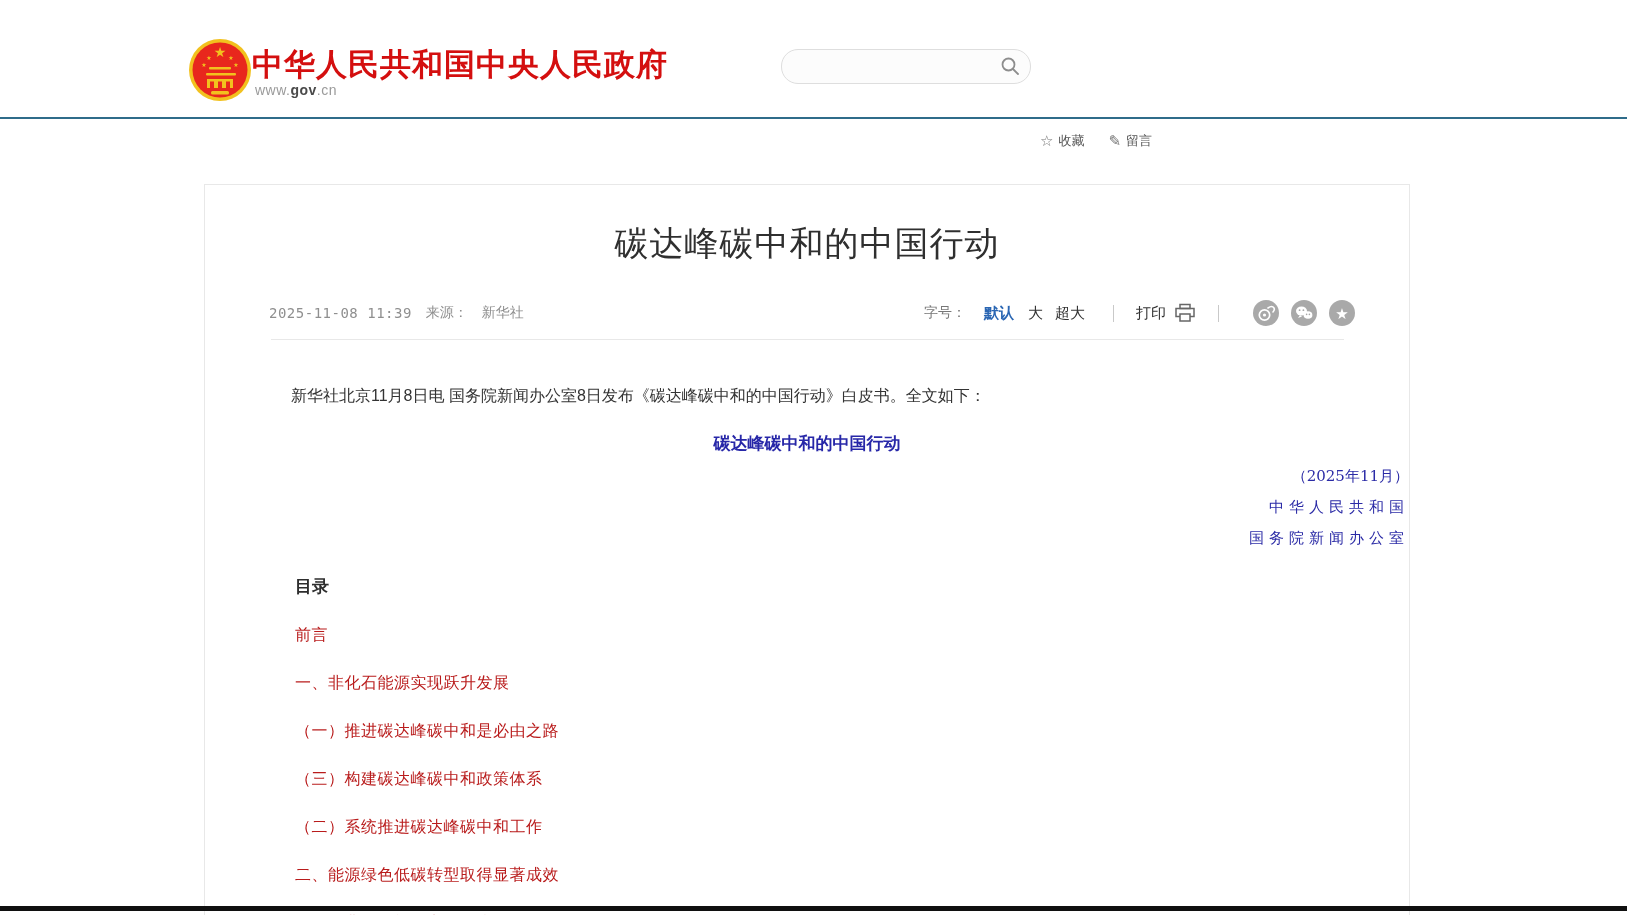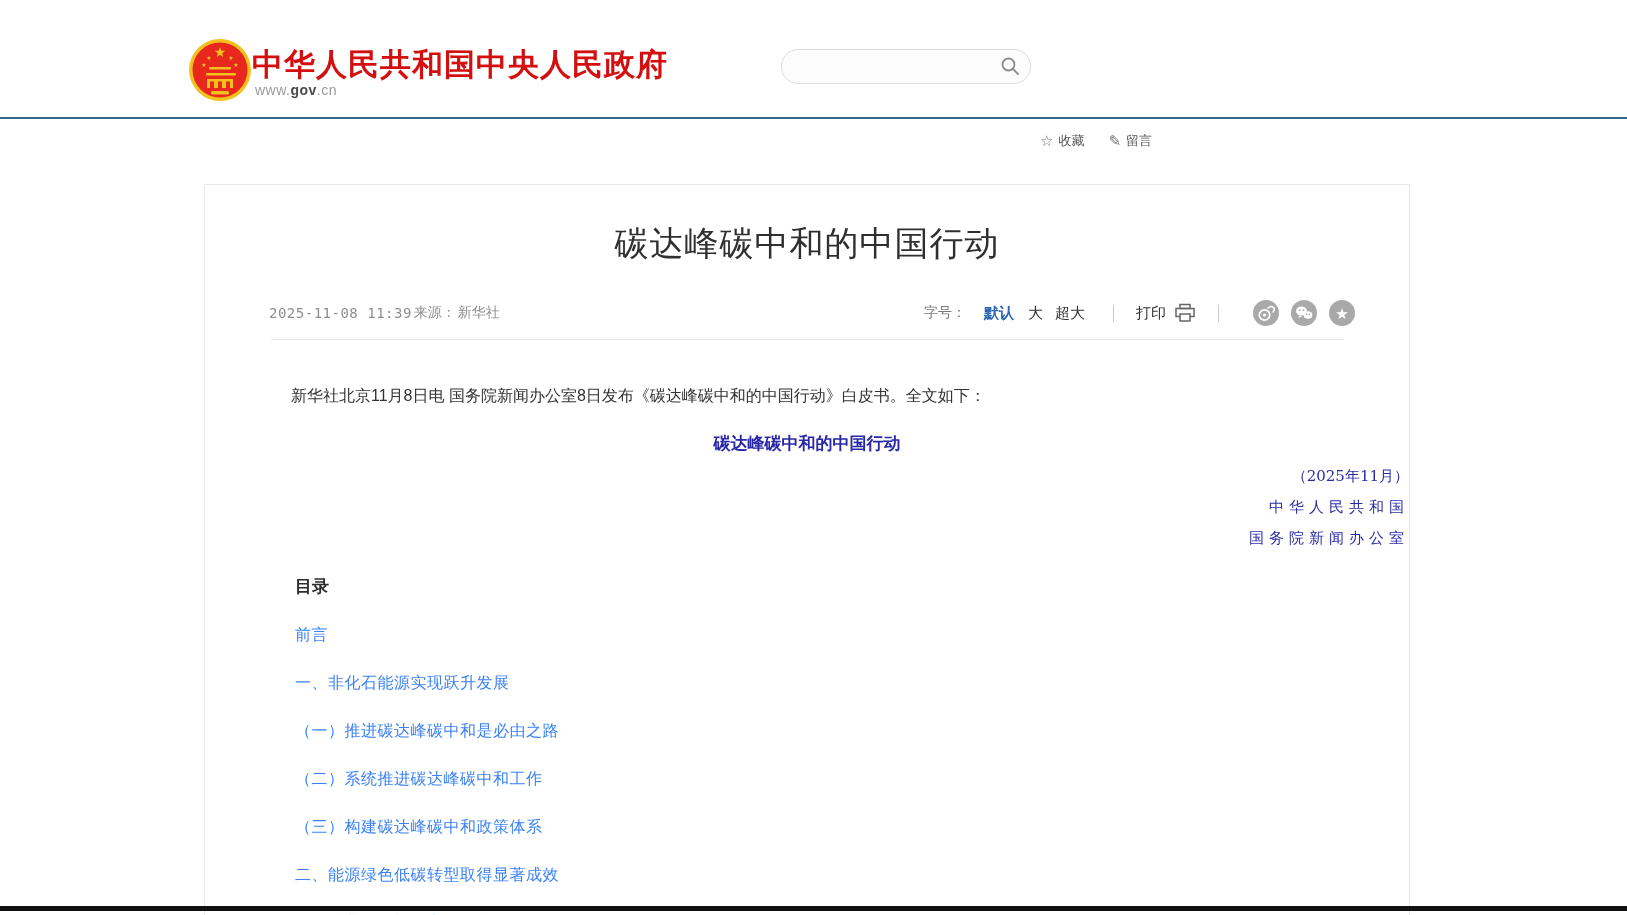--- a/index.html
+++ b/index.html
@@ -34,21 +34,21 @@
   .page-actions .glyph{font-size:15px;color:#777;}
 
   
   .article-card{position:absolute;left:204px;top:184px;width:1206px;height:760px;background:#fff;
                 border:1px solid #e8e8e8;border-bottom:none;box-sizing:border-box;}
   .article-title{margin:36px 0 0 0;text-align:center;font-size:34px;font-weight:500;color:#2f2f2f;
                  letter-spacing:1px;}
 
   .meta-row{margin-top:33px;padding:0 54px 0 64px;display:flex;justify-content:space-between;
             align-items:center;height:26px;}
-  .meta-left{display:flex;align-items:center;gap:2px;color:#8f8f8f;font-size:14px;}
+  .meta-left{display:flex;align-items:center;gap:14px;color:#8f8f8f;font-size:14px;}
   .meta-left .date{font-family:"DejaVu Sans Mono","Liberation Mono",monospace;letter-spacing:.5px;}
   .meta-right{display:flex;align-items:center;font-size:15px;color:#333;}
   .meta-right .fs-label{color:#777;font-size:14px;margin-right:16px;}
   .meta-right .fs-default{color:#2a66b3;font-weight:bold;margin:0 8px 0 2px;cursor:pointer;text-decoration:none;}
   .meta-right .fs-opt{color:#333;margin:0 6px;cursor:pointer;text-decoration:none;}
   .meta-right .vsep{display:inline-block;width:1px;height:17px;background:#c9c9c9;margin:0 22px;}
   .meta-right .print{color:#333;text-decoration:none;cursor:pointer;margin-right:8px;}
   .printer-icon{width:22px;height:20px;cursor:pointer;}
   .share-circle{width:26px;height:26px;border-radius:50%;background:#a9a9a9;margin-left:12px;
                 display:flex;align-items:center;justify-content:center;cursor:pointer;}
@@ -56,21 +56,21 @@
   .meta-divider{margin:13px 65px 0 66px;border:none;border-top:1px solid #e8e8e8;}
 
   .lead{margin:46px 60px 0 54px;font-size:16px;line-height:20px;color:#333;text-indent:2em;}
 
   .doc-title{margin-top:26px;text-align:center;font-size:17px;font-weight:bold;color:#2727a8;}
   .doc-sub{margin-top:12px;text-align:right;font-size:15px;color:#2b2ba6;
            font-family:"DejaVu Serif","Liberation Serif",serif;}
   .doc-sub.spaced{letter-spacing:5px;}
 
   .toc-heading{margin:27px 0 0 90px;font-size:17px;font-weight:bold;color:#2d2d2d;}
-  .toc-item{margin:27px 0 0 90px;font-size:16px;color:#3b82f6;letter-spacing:.5px;}
+  .toc-item{margin:27px 0 0 90px;font-size:16px;color:#b91c1c;letter-spacing:.5px;}
 
   .bottom-bar{position:absolute;left:0;top:906px;width:100%;height:5px;background:#101010;z-index:5;}
 </style>
 </head>
 <body>
 
 <div class="page">
 
   <header class="site-header">
 
@@ -174,20 +174,20 @@
 
     <div class="doc-title">碳达峰碳中和的中国行动</div>
     <div class="doc-sub">（2025年11月）</div>
     <div class="doc-sub spaced">中华人民共和国</div>
     <div class="doc-sub spaced">国务院新闻办公室</div>
 
     <div class="toc-heading">目录</div>
     <div class="toc-item">前言</div>
     <div class="toc-item">一、非化石能源实现跃升发展</div>
     <div class="toc-item">（一）推进碳达峰碳中和是必由之路</div>
+    <div class="toc-item">（三）构建碳达峰碳中和政策体系</div>
     <div class="toc-item">（二）系统推进碳达峰碳中和工作</div>
-    <div class="toc-item">（三）构建碳达峰碳中和政策体系</div>
     <div class="toc-item">二、能源绿色低碳转型取得显著成效</div>
     <div class="toc-item">（一）非化石能源实现跃升发展</div>
   </main>
 
   <div class="bottom-bar"></div>
 </div>
 
 </body></html>

